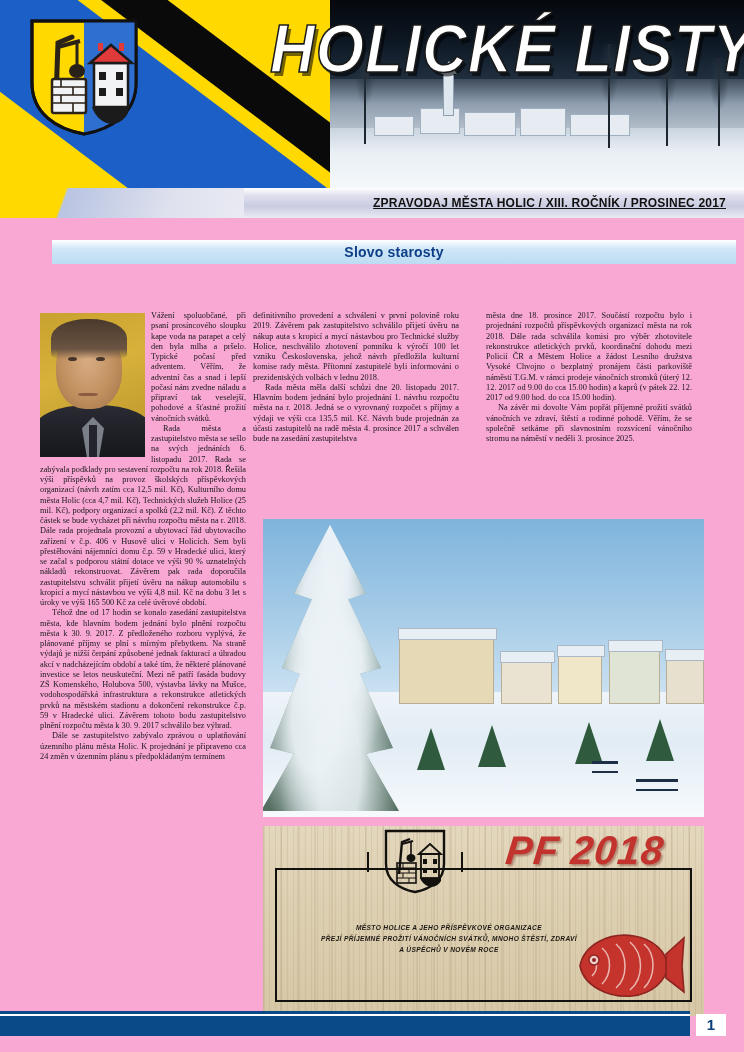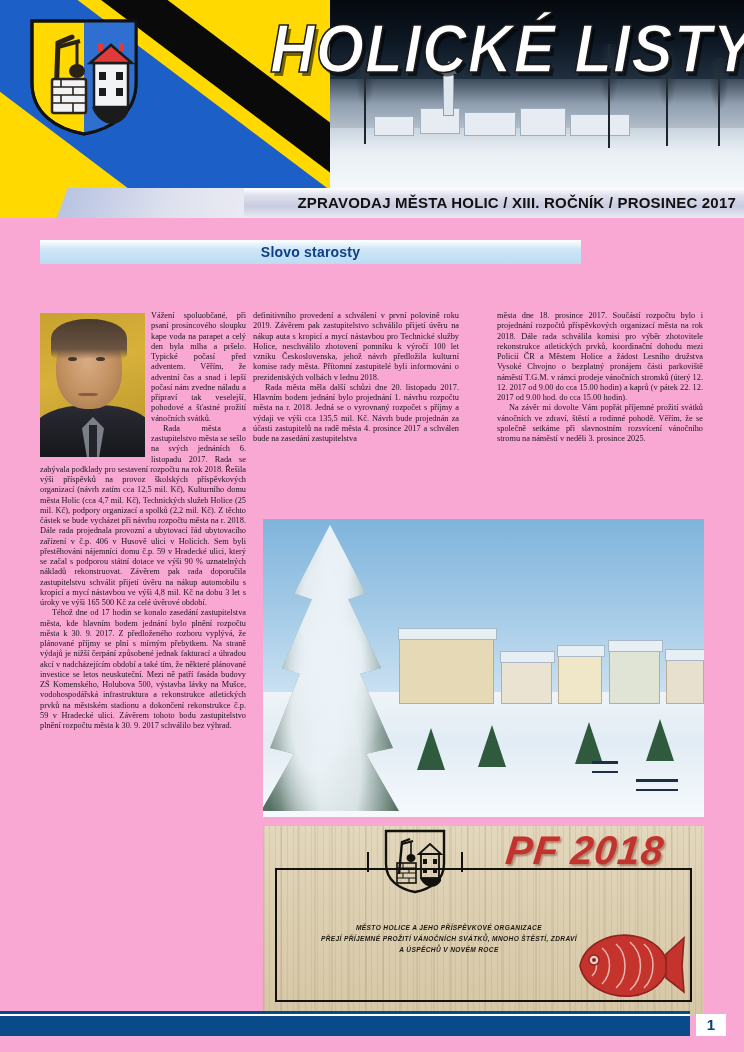--- a/index.html
+++ b/index.html
@@ -148,36 +148,37 @@
     left: 0; top: 188px;
     width: 744px; height: 30px;
     background: linear-gradient(180deg,#ffffff 0%, #dfe0ee 25%, #c9cbe0 60%, #e9eaf3 100%);
   }
   .subband-left {
     position: absolute; left: 0; top: 0; width: 244px; height: 30px;
     background: linear-gradient(110deg,#ffd900 0%, #ffd900 26%, #b9c4e2 27%, #dfe2ee 70%, #e9eaf3 100%);
   }
   .subband-text {
     position: absolute;
-    right: 8px; top: 0;
+    right: 18px; top: 0;
     height: 30px;
     line-height: 30px;
     font-family: "Liberation Sans", sans-serif;
     font-weight: 700;
-    font-size: 15px;
+    font-size: 12px;
     letter-spacing: .2px;
     color: #111;
     white-space: nowrap;
+    text-decoration: underline;
   }
 
   
   .section-head {
     position: absolute;
-    left: 40px; top: 240px;
-    width: 541px; height: 24px;
+    left: 52px; top: 240px;
+    width: 684px; height: 24px;
     background: linear-gradient(180deg,#ffffff 0%, #cfe6f7 38%, #bcdcf3 100%);
     text-align: center;
   }
   .section-head-title {
     font-family: "Liberation Sans", sans-serif;
     font-weight: 700;
     font-size: 14px;
     color: #0d3f86;
     line-height: 24px;
     letter-spacing: .2px;
@@ -196,21 +197,21 @@
     width: 206px;
     font-size: 8.3px;
     line-height: 10.25px;
     text-align: justify;
     color: #17171c;
     hyphens: auto;
     margin-top: 39px;
   }
   .col-1 { left: 0; }
   .col-2 { left: 213px; }
-  .col-3 { left: 457px; }
+  .col-3 { left: 446px; }
 
   .col p { margin: 0; text-indent: 12px; }
   .col p.noind { text-indent: 0; }
 
   
   .portrait {
     float: left;
     width: 105px; height: 144px;
     margin: 2px 6px 2px 0;
     background: linear-gradient(160deg,#c8a22e 0%, #d7b13a 40%, #b8912a 100%);
@@ -508,20 +509,21 @@
         <div class="p-tie"></div>
         <div class="p-face"></div>
         <div class="p-hair"></div>
         <div class="p-eye l"></div>
         <div class="p-eye r"></div>
         <div class="p-mouth"></div>
       </div>
       <p class="noind">Vážení spoluobčané, při psaní prosincového sloupku kape voda na parapet a celý den byla mlha a pršelo. Typické počasí před adventem. Věřím, že adventní čas a snad i lepší počasí nám zvedne náladu a připraví tak veselejší, pohodové a šťastné prožití vánočních svátků.</p>
       <p>Rada města a zastupitelstvo města se sešlo na svých jednáních 6. listopadu 2017. Rada se zabývala podklady pro sestavení rozpočtu na rok 2018. Řešila výši příspěvků na provoz školských příspěvkových organizací (návrh zatím cca 12,5 mil. Kč), Kulturního domu města Holic (cca 4,7 mil. Kč), Technických služeb Holice (25 mil. Kč), podpory organizací a spolků (2,2 mil. Kč). Z těchto částek se bude vycházet při návrhu rozpočtu města na r. 2018. Dále rada projednala provozní a ubytovací řád ubytovacího zařízení v č.p. 406 v Husově ulici v Holicích. Sem byli přestěhováni nájemníci domu č.p. 59 v Hradecké ulici, který se začal s podporou státní dotace ve výši 90 % uznatelných nákladů rekonstruovat. Závěrem pak rada doporučila zastupitelstvu schválit přijetí úvěru na nákup automobilu s kropicí a mycí nástavbou ve výši 4,8 mil. Kč na dobu 3 let s úroky ve výši 165 500 Kč za celé úvěrové období.</p>
       <p>Téhož dne od 17 hodin se konalo zasedání zastupitelstva města, kde hlavním bodem jednání bylo plnění rozpočtu města k 30. 9. 2017. Z předloženého rozboru vyplývá, že plánované příjmy se plní s mírným přebytkem. Na straně výdajů je nižší čerpání způsobené jednak fakturací a úhradou akcí v nadcházejícím období a také tím, že některé plánované investice se letos neuskuteční. Mezi ně patří fasáda budovy ZŠ Komenského, Holubova 500, výstavba lávky na Mušce, vodohospodářská infrastruktura a rekonstrukce atletických prvků na městském stadionu a dokončení rekonstrukce č.p. 59 v Hradecké ulici. Závěrem tohoto bodu zastupitelstvo plnění rozpočtu města k 30. 9. 2017 schválilo bez výhrad.</p>
+      <p>Dále se zastupitelstvo zabývalo zprávou o uplatňování územního plánu města Holic. K projednání je připraveno cca 24 změn v územním plánu s předpokládaným termínem</p>
     </div>
 
     <div class="col col-2">
       <p class="noind">definitivního provedení a schválení v první polovině roku 2019. Závěrem pak zastupitelstvo schválilo přijetí úvěru na nákup auta s kropicí a mycí nástavbou pro Technické služby Holice, neschválilo zhotovení pomníku k výročí 100 let vzniku Československa, jehož návrh předložila kulturní komise rady města. Přítomní zastupitelé byli informováni o prezidentských volbách v lednu 2018.</p>
       <p>Rada města měla další schůzi dne 20. listopadu 2017. Hlavním bodem jednání bylo projednání 1. návrhu rozpočtu města na r. 2018. Jedná se o vyrovnaný rozpočet s příjmy a výdaji ve výši cca 135,5 mil. Kč. Návrh bude projednán za účasti zastupitelů na radě města 4. prosince 2017 a schválen bude na zasedání zastupitelstva</p>
     </div>
 
     <div class="col col-3">
       <p class="noind">města dne 18. prosince 2017. Součástí rozpočtu bylo i projednání rozpočtů příspěvkových organizací města na rok 2018. Dále rada schválila komisi pro výběr zhotovitele rekonstrukce atletických prvků, koordinační dohodu mezi Policií ČR a Městem Holice a žádost Lesního družstva Vysoké Chvojno o bezplatný pronájem části parkoviště náměstí T.G.M. v rámci prodeje vánočních stromků (úterý 12. 12. 2017 od 9.00 do cca 15.00 hodin) a kaprů (v pátek 22. 12. 2017 od 9.00 hod. do cca 15.00 hodin).</p>
       <p>Na závěr mi dovolte Vám popřát příjemné prožití svátků vánočních ve zdraví, štěstí a rodinné pohodě. Věřím, že se společně setkáme při slavnostním rozsvícení vánočního stromu na náměstí v neděli 3. prosince 2025.</p>

